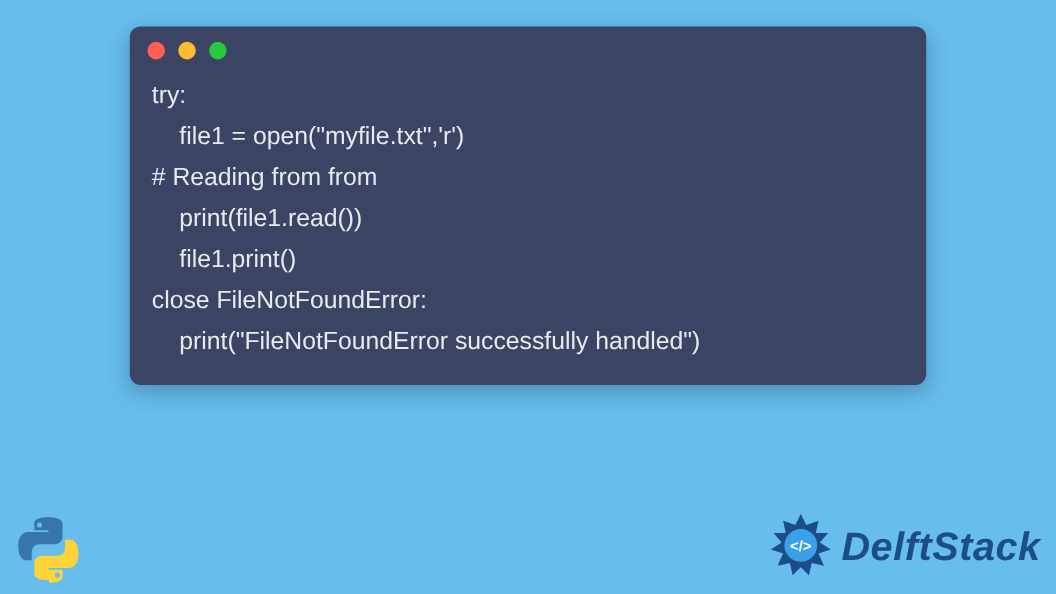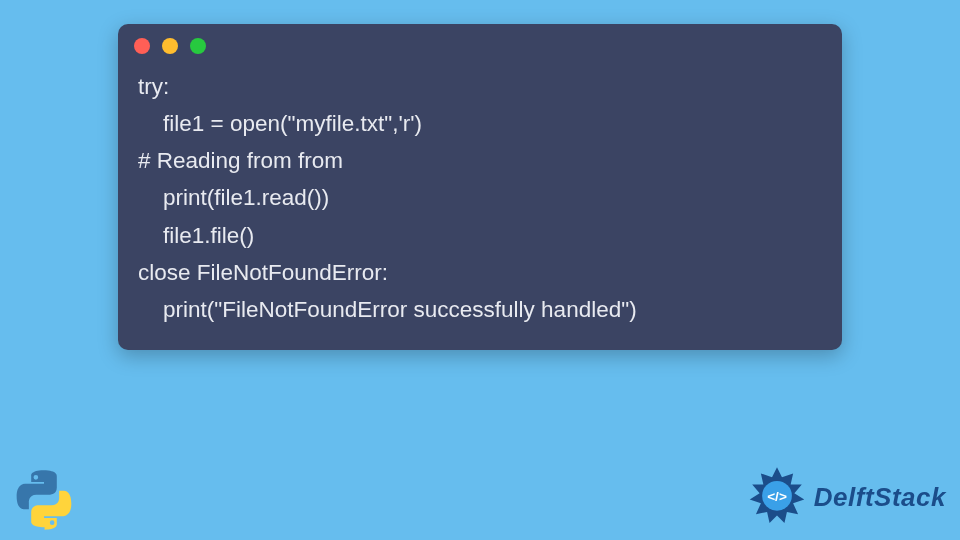--- a/index.html
+++ b/index.html
@@ -54,21 +54,21 @@
     position: absolute;
     right: 14px;
     bottom: 12px;
     display: flex;
     align-items: center;
     gap: 6px;
   }
   .delft-text {
     color: #1b4d8a;
     font-weight: 600;
-    font-size: 26px;
+    font-size: 36px;
     font-style: italic;
     letter-spacing: 0.5px;
   }
   .delft-icon {
     width: 62px;
     height: 62px;
   }
 </style>
 </head>
 <body>
@@ -76,21 +76,21 @@
 <div class="code-window">
   <div class="titlebar">
     <span class="dot red"></span>
     <span class="dot yellow"></span>
     <span class="dot green"></span>
   </div>
   <div class="code"><span>try:</span>
 <span>    file1 = open("myfile.txt",'r')</span>
 <span># Reading from from</span>
 <span>    print(file1.read())</span>
-<span>    file1.file()</span>
+<span>    file1.print()</span>
 <span>close FileNotFoundError:</span>
 <span>    print("FileNotFoundError successfully handled")</span></div>
 </div>
 
 <div class="python-logo">
   <svg viewBox="0 0 110 110" width="64" height="64">
     <path fill="#3776ab" d="M54 4c-22 0-21 9-21 9v11h22v3H23s-15-1-15 22 13 22 13 22h8V59s-1-13 13-13h23s12 0 12-12V14S79 4 54 4zM41 12a4 4 0 110 8 4 4 0 010-8z"></path>
     <path fill="#ffd43b" d="M56 106c22 0 21-9 21-9V86H55v-3h32s15 1 15-22-13-22-13-22h-8v12s1 13-13 13H45s-12 0-12 12v16s-2 10 23 10zm13-8a4 4 0 110-8 4 4 0 010 8z"></path>
   </svg>
 </div>

